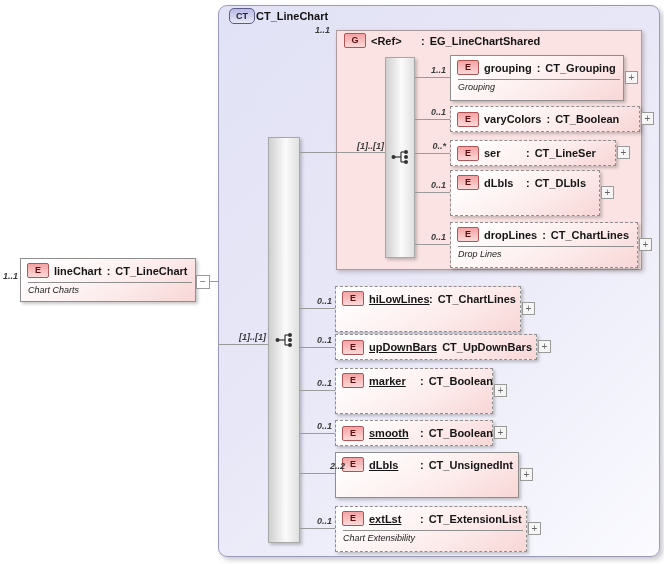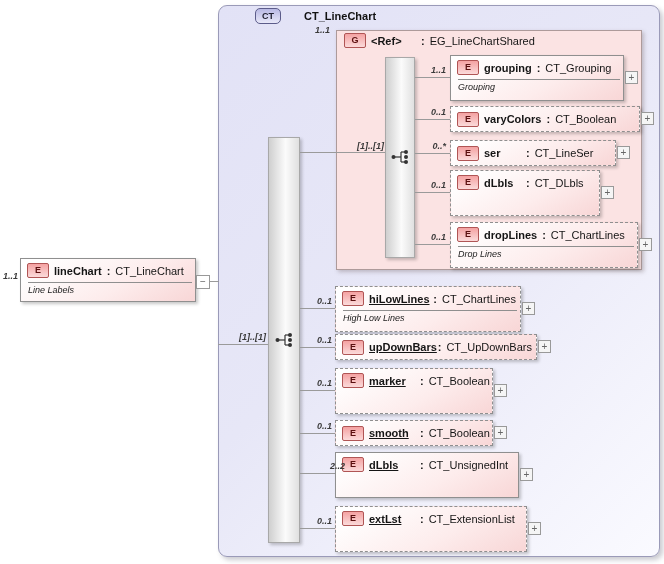--- a/index.html
+++ b/index.html
@@ -4,21 +4,21 @@
 <style>
   html,body{margin:0;padding:0;background:#fff;}
   .page{position:relative;width:664px;height:564px;background:#ffffff;
         font-family:"Liberation Sans","DejaVu Sans",sans-serif;overflow:hidden;}
 
   
   .ct-box{position:absolute;left:218px;top:5px;width:440px;height:550px;
           border:1px solid #9a9ab8;border-radius:9px;
           background:linear-gradient(135deg,#e2e2f6 0%,#e7e7f7 45%,#fafaff 100%);
           box-shadow:3px 3px 5px rgba(80,80,100,0.30);}
-  .ct-header{position:absolute;left:234px;top:8px;display:flex;align-items:center;gap:23px;z-index:4;padding-left:21px;}
+  .ct-header{position:absolute;left:208px;top:8px;display:flex;align-items:center;gap:1px;z-index:4;padding-left:21px;}
   .ct-badge{display:inline-block;width:24px;height:14px;line-height:14px;text-align:center;
             font-size:9px;font-weight:bold;color:#223;border:1px solid #5c5c8a;border-radius:5px;
             background:linear-gradient(#b9b9e4,#e8e8f8);}
   .ct-title{font-size:11px;font-weight:bold;color:#111;}
 
   
   .g-box{position:absolute;left:336px;top:30px;width:304px;height:238px;
          border:1px solid #ad9a9a;background:#fbe3e3;
          box-shadow:2px 2px 4px rgba(90,70,70,0.30);z-index:1;}
   .g-header{position:absolute;left:344px;top:33px;display:flex;align-items:center;gap:5px;z-index:4;}
@@ -37,21 +37,21 @@
   .ebox-title{display:flex;align-items:center;gap:5px;padding:0 4px 0 6px;height:24px;white-space:nowrap;}
   .ebox.tworow .ebox-title{height:23px;}
   .ebadge{display:inline-block;width:20px;height:13px;line-height:13px;text-align:center;flex:0 0 20px;
           font-size:9px;font-weight:bold;color:#5a1010;border:1px solid #b05555;border-radius:2px;
           background:linear-gradient(#f4a2a2,#fbdada);}
   .gbadge{color:#5a1010;border-color:#b05555;background:linear-gradient(#f4a2a2,#fbdada);
           display:inline-block;width:20px;height:13px;line-height:13px;text-align:center;
           font-size:9px;font-weight:bold;border:1px solid #b05555;border-radius:2px;}
   .ename{font-size:11px;font-weight:bold;color:#151515;}
   .esep{font-size:11px;font-weight:bold;color:#151515;}
-  .etype{font-size:11px;font-weight:normal;color:#151515;}
+  .etype{font-size:11px;font-weight:bold;color:#151515;}
   .outer .ename{min-width:46px;text-decoration:underline;}
   .inner .ename{min-width:37px;}
   .gname{min-width:45px;}
   .root .ename{min-width:0;}
   .ann{margin:0 3px 0 7px;border-top:1px solid #8f8f8f;padding:2px 0 0 0;
        font-size:9px;font-style:italic;color:#222;white-space:nowrap;}
 
   .plus{position:absolute;right:-15px;top:50%;margin-top:-7px;width:11px;height:11px;
         line-height:11px;text-align:center;font-size:10px;color:#666;
         background:#f5f5f5;border:1px solid #999;z-index:4;}
@@ -83,21 +83,21 @@
   </div>
 
   <div class="card" style="left:-16px;top:271px;width:34px;">1..1</div>
   <div class="ebox tworow root" style="left:20px;top:258px;width:176px;height:44px;">
     <div class="ebox-title">
       <span class="ebadge">E</span>
       <span class="ename">lineChart</span>
       <span class="esep">:</span>
       <span class="etype">CT_LineChart</span>
     </div>
-    <div class="ann">Line Labels</div>
+    <div class="ann">Chart Charts</div>
   </div>
   <div class="minus">−</div>
   <div class="hline" style="left:208px;top:281px;width:11px;"></div>
 
   <div class="seqbar" style="left:268px;top:137px;width:32px;height:406px;"></div>
   <svg class="seqicon" style="left:274px;top:332px;" width="20" height="16">
     <line x1="4" y1="8" x2="11" y2="8" stroke="#333" stroke-width="1.2"></line>
     <line x1="11" y1="3" x2="11" y2="13" stroke="#333" stroke-width="1.2"></line>
     <line x1="11" y1="3" x2="15" y2="3" stroke="#333" stroke-width="1.2"></line>
     <line x1="11" y1="13" x2="15" y2="13" stroke="#333" stroke-width="1.2"></line>
@@ -187,21 +187,20 @@
 
   <div class="card" style="left:294px;top:296px;">0..1</div>
   <div class="hline" style="left:300px;top:308px;width:35px;"></div>
   <div class="ebox dashed tworow outer" style="left:335px;top:286px;width:186px;height:46px;">
     <div class="ebox-title">
       <span class="ebadge">E</span>
       <span class="ename">hiLowLines</span>
       <span class="esep">:</span>
       <span class="etype">CT_ChartLines</span>
     </div>
-    <div class="ann">High Low Lines</div>
     <div class="plus">+</div>
   </div>
 
   <div class="card" style="left:294px;top:335px;">0..1</div>
   <div class="hline" style="left:300px;top:347px;width:35px;"></div>
   <div class="ebox dashed outer" style="left:335px;top:334px;width:202px;height:26px;">
     <div class="ebox-title">
       <span class="ebadge">E</span>
       <span class="ename">upDownBars</span>
       <span class="esep">:</span>
@@ -248,16 +247,17 @@
 
   <div class="card" style="left:294px;top:516px;">0..1</div>
   <div class="hline" style="left:300px;top:528px;width:35px;"></div>
   <div class="ebox dashed tworow outer" style="left:335px;top:506px;width:192px;height:46px;">
     <div class="ebox-title">
       <span class="ebadge">E</span>
       <span class="ename">extLst</span>
       <span class="esep">:</span>
       <span class="etype">CT_ExtensionList</span>
     </div>
+    <div class="ann">Chart Extensibility</div>
     <div class="plus">+</div>
   </div>
 
 </div>
 
 </body></html>

